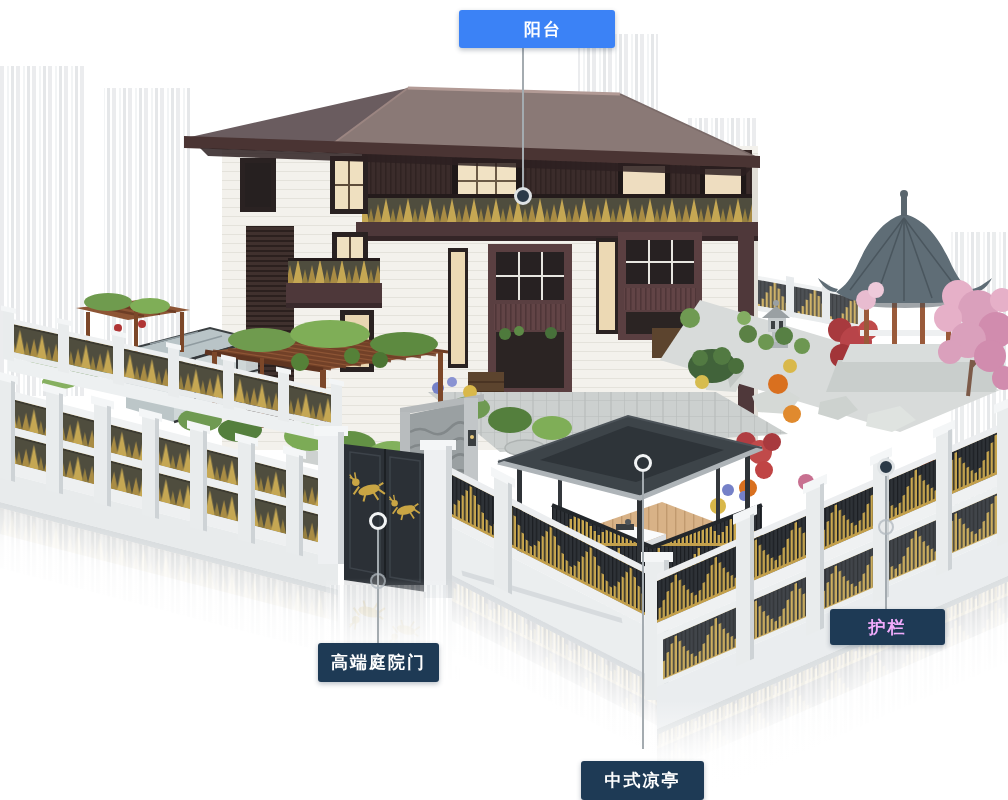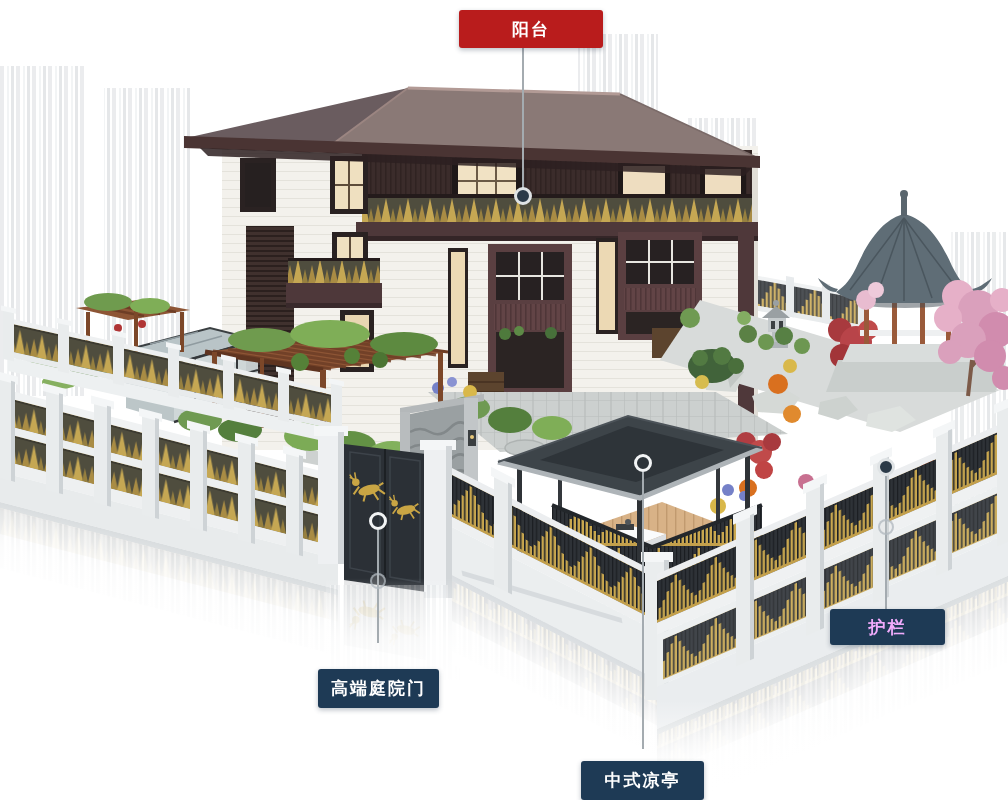--- a/index.html
+++ b/index.html
@@ -591,27 +591,27 @@
   <rect x="0" y="153" width="355" height="100" fill="url(#fadeW)"></rect>
 </g>
 
 <rect x="0" y="700" width="1008" height="100" fill="url(#fadeW)"></rect>
 </svg>
 
 <div class="callout">
   <div class="co-line" style="left: 522px; top: 48px; height: 140px; background: rgb(164, 171, 176);"></div>
 
   <div class="co-marker filled" style="left: 514px; top: 187px; width: 18px; height: 18px;"></div>
-  <div class="co-box" style="left: 459px; top: 10px; width: 144px; height: 38px; background: #b91c1c; color: rgb(255, 255, 255);">阳台</div>
+  <div class="co-box" style="left: 459px; top: 10px; width: 144px; height: 38px; background: #3b82f6; color: rgb(255, 255, 255); padding-left: 12px;">阳台</div>
 </div>
 <div class="callout">
   <div class="co-line" style="left: 377px; top: 530px; height: 113px; background: rgb(164, 171, 176);"></div>
   <div class="co-ghost" style="left: 370px; top: 573px; width: 16px; height: 16px;"></div>
   <div class="co-marker ring" style="left: 369px; top: 512px; width: 18px; height: 18px;"></div>
-  <div class="co-box" style="left: 318px; top: 669px; width: 121px; height: 39px; background: rgb(30, 58, 85); color: rgb(255, 255, 255);">高端庭院门</div>
+  <div class="co-box" style="left: 318px; top: 643px; width: 121px; height: 39px; background: rgb(30, 58, 85); color: rgb(255, 255, 255);">高端庭院门</div>
 </div>
 <div class="callout">
   <div class="co-line" style="left: 642px; top: 472px; height: 277px; background: rgb(164, 171, 176);"></div>
 
   <div class="co-marker ring" style="left: 634px; top: 454px; width: 18px; height: 18px;"></div>
   <div class="co-box" style="left: 581px; top: 761px; width: 123px; height: 39px; background: rgb(30, 58, 85); color: rgb(255, 255, 255);">中式凉亭</div>
 </div>
 <div class="callout">
   <div class="co-line" style="left: 885px; top: 476px; height: 133px; background: rgb(164, 171, 176);"></div>
   <div class="co-ghost" style="left: 878px; top: 519px; width: 16px; height: 16px;"></div>

